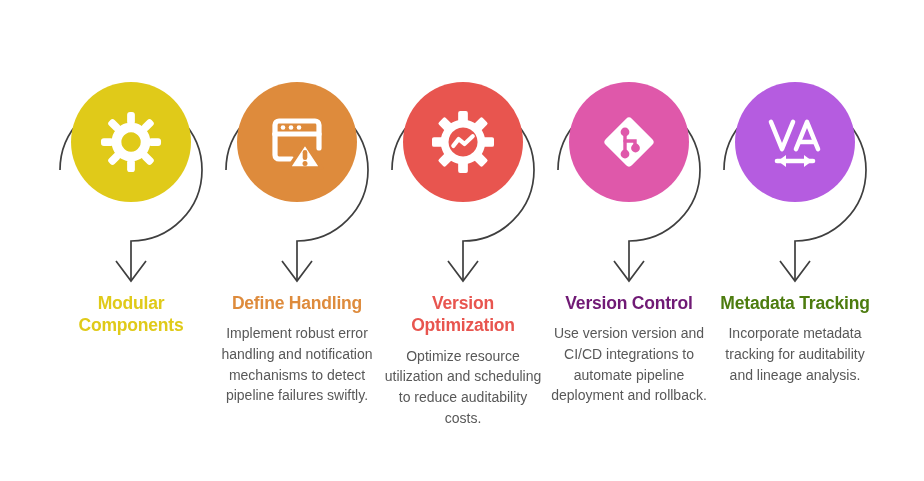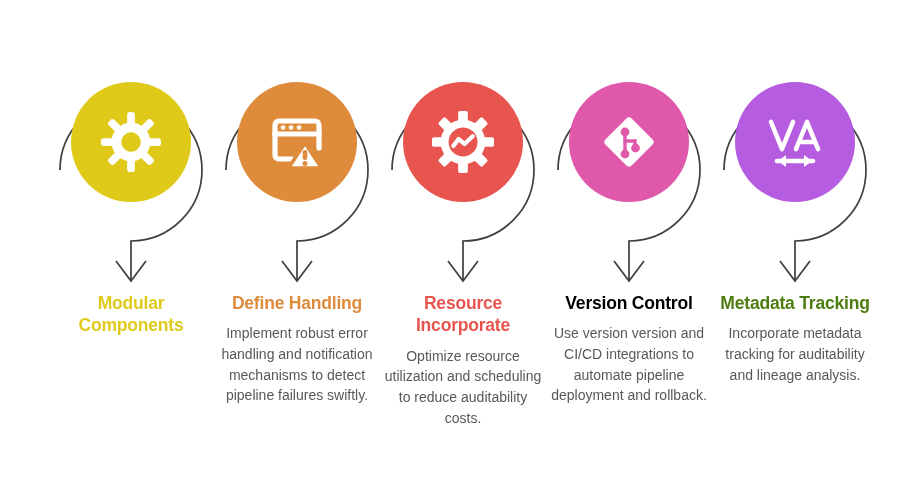--- a/index.html
+++ b/index.html
@@ -180,21 +180,21 @@
                 <rect x="0" y="27" width="14" height="10" rx="2" transform="rotate(45 32 32)"></rect>
                 <rect x="50" y="27" width="14" height="10" rx="2" transform="rotate(45 32 32)"></rect>
                 <path d="M32 9 A23 23 0 1 1 31.9 9 Z M32 17 A15 15 0 1 0 32.1 17 Z" fill-rule="evenodd"></path>
               </g>
               <path d="M22 36 L27.5 29 L33.5 34 L42 26" fill="none" stroke="#ffffff" stroke-width="4.4" stroke-linecap="round" stroke-linejoin="round"></path>
             </svg>
           </div>
         </div>
       </div>
       <div class="textblock">
-        <p class="heading" style="color:#E8554F">Resource Incorporate</p>
+        <p class="heading" style="color:#E8554F">Version Optimization</p>
         <p class="body-text">Optimize resource utilization and scheduling to reduce auditability costs.</p>
       </div>
     </div>
 
     <div class="col">
       <div class="node">
         <svg class="ring-svg" viewBox="0 0 166 230">
           <path d="M 12 112 A 71 71 0 1 1 83 183 L 83 222" fill="none" stroke="#3f3f3f" stroke-width="1.7"></path>
           <path d="M 68 203 L 83 223 L 98 203" fill="none" stroke="#3f3f3f" stroke-width="1.7"></path>
         </svg>
@@ -207,21 +207,21 @@
                 <path d="M28 31 L38 31 L38 36"></path>
               </g>
               <circle cx="28" cy="22" r="4.4" fill="#DF58AA"></circle>
               <circle cx="28" cy="44" r="4.4" fill="#DF58AA"></circle>
               <circle cx="38.5" cy="38" r="4.4" fill="#DF58AA"></circle>
             </svg>
           </div>
         </div>
       </div>
       <div class="textblock">
-        <p class="heading" style="color:#000000">Version Control</p>
+        <p class="heading" style="color:#701a75">Version Control</p>
         <p class="body-text">Use version version and CI/CD integrations to automate pipeline deployment and rollback.</p>
       </div>
     </div>
 
     <div class="col">
       <div class="node">
         <svg class="ring-svg" viewBox="0 0 166 230">
           <path d="M 12 112 A 71 71 0 1 1 83 183 L 83 222" fill="none" stroke="#3f3f3f" stroke-width="1.7"></path>
           <path d="M 68 203 L 83 223 L 98 203" fill="none" stroke="#3f3f3f" stroke-width="1.7"></path>
         </svg>

